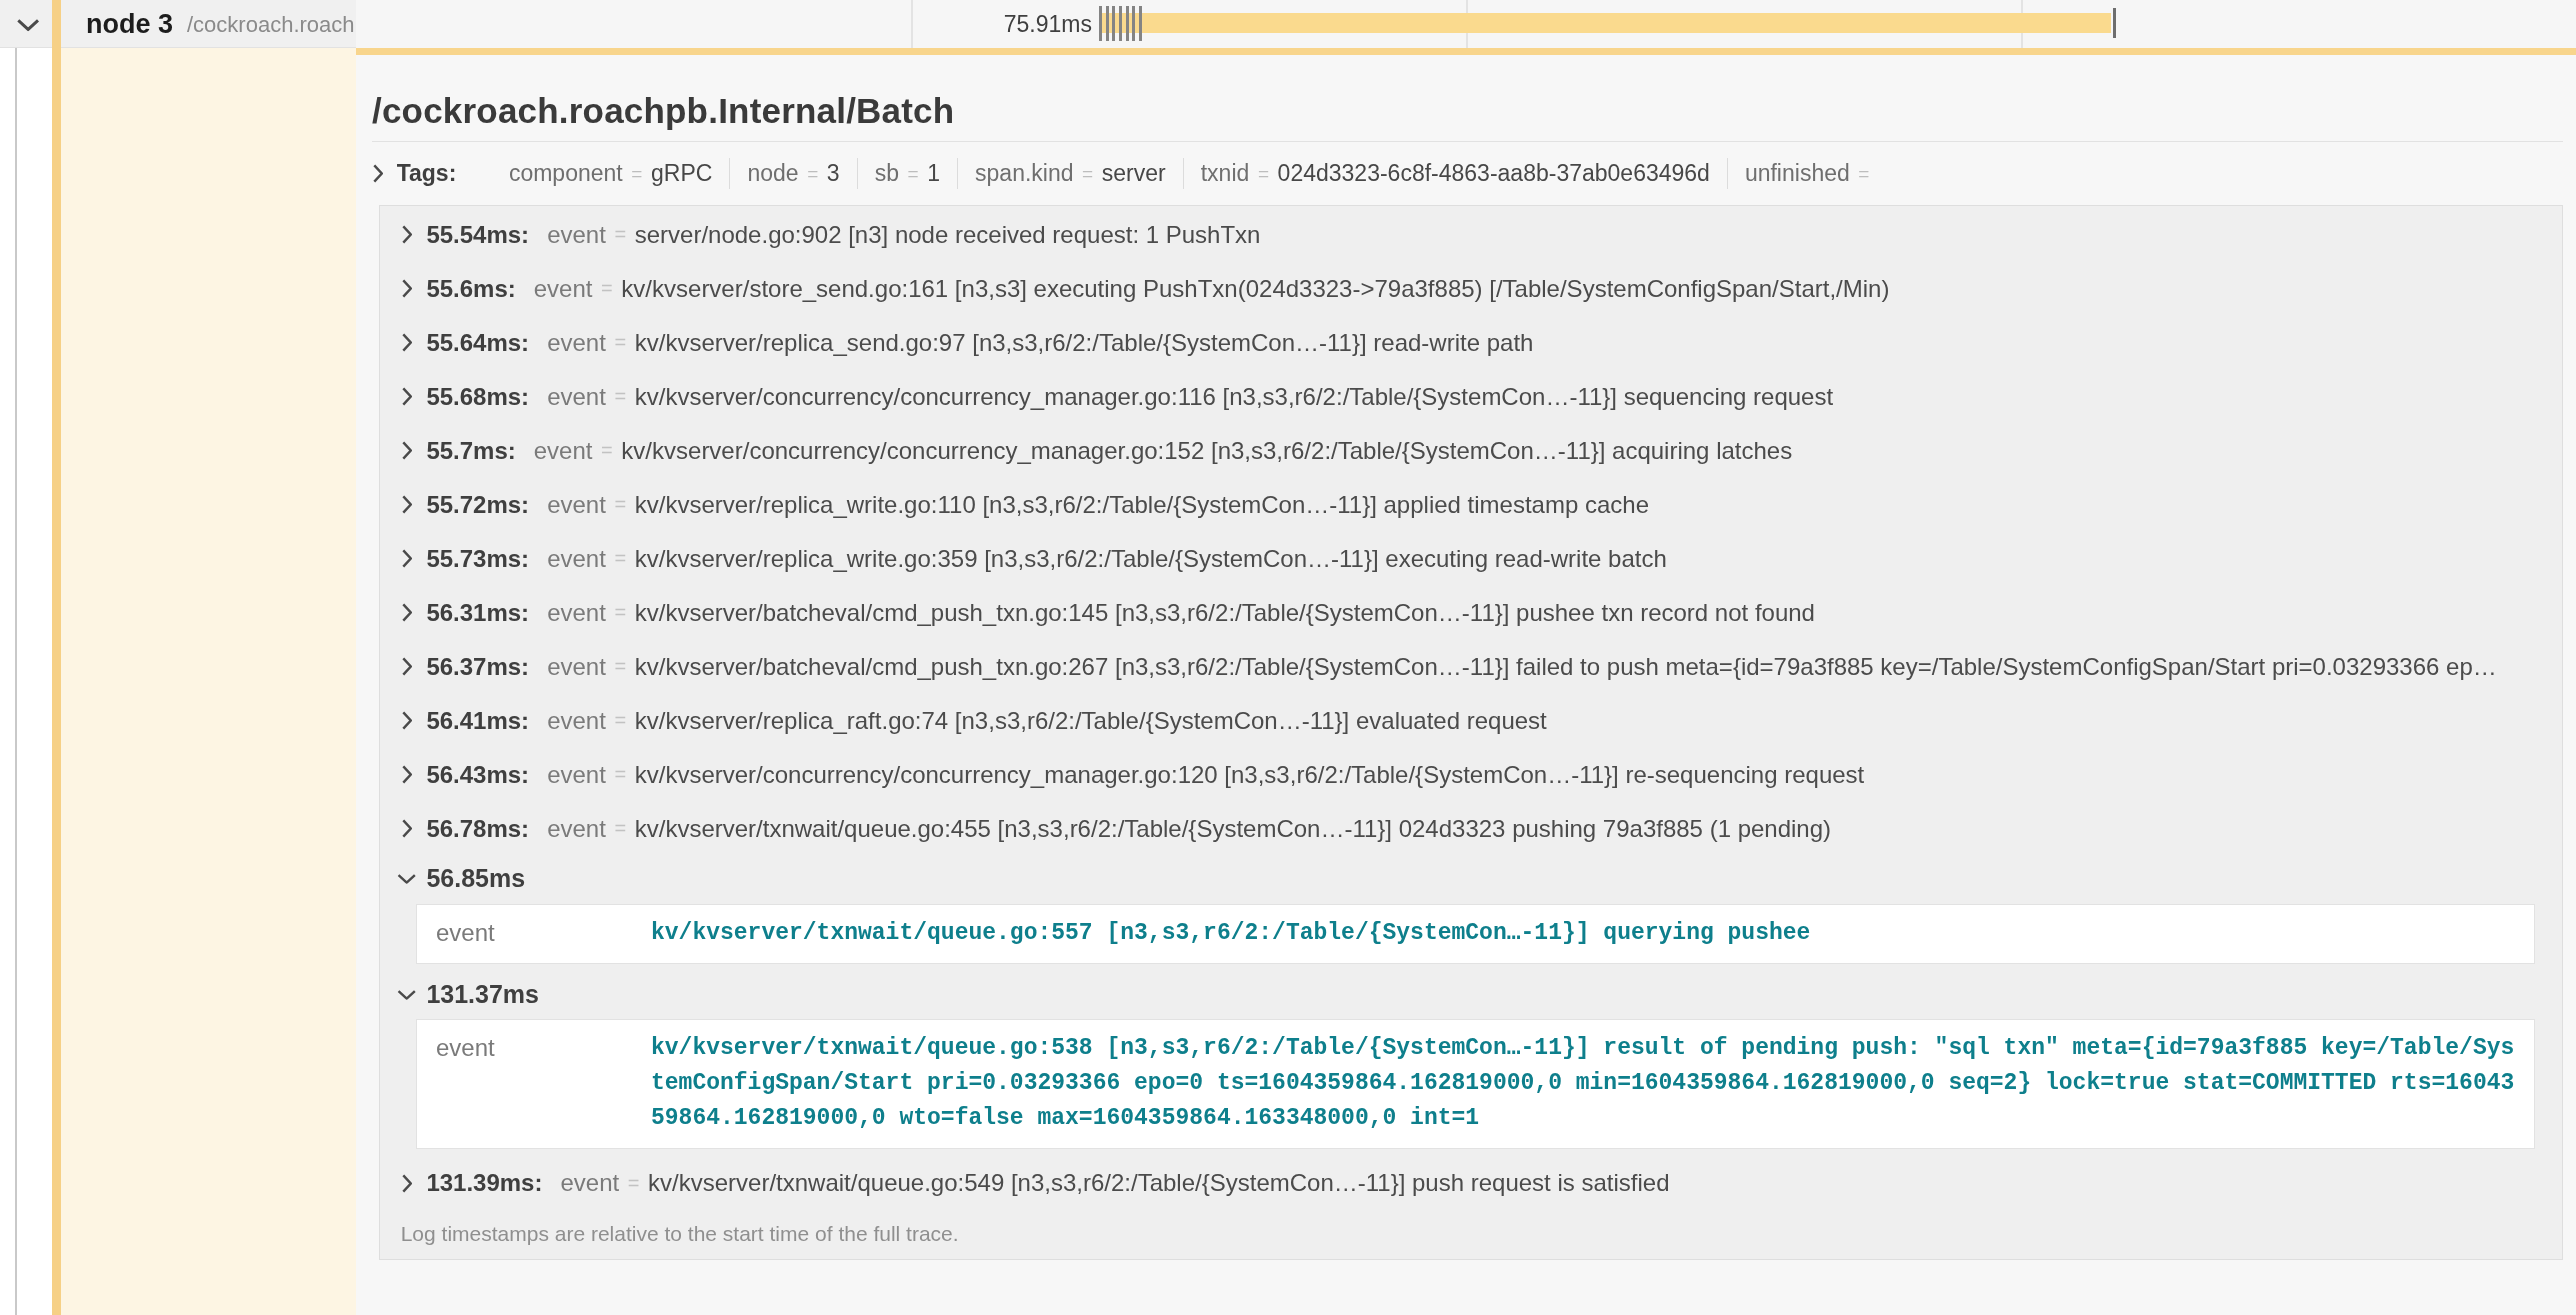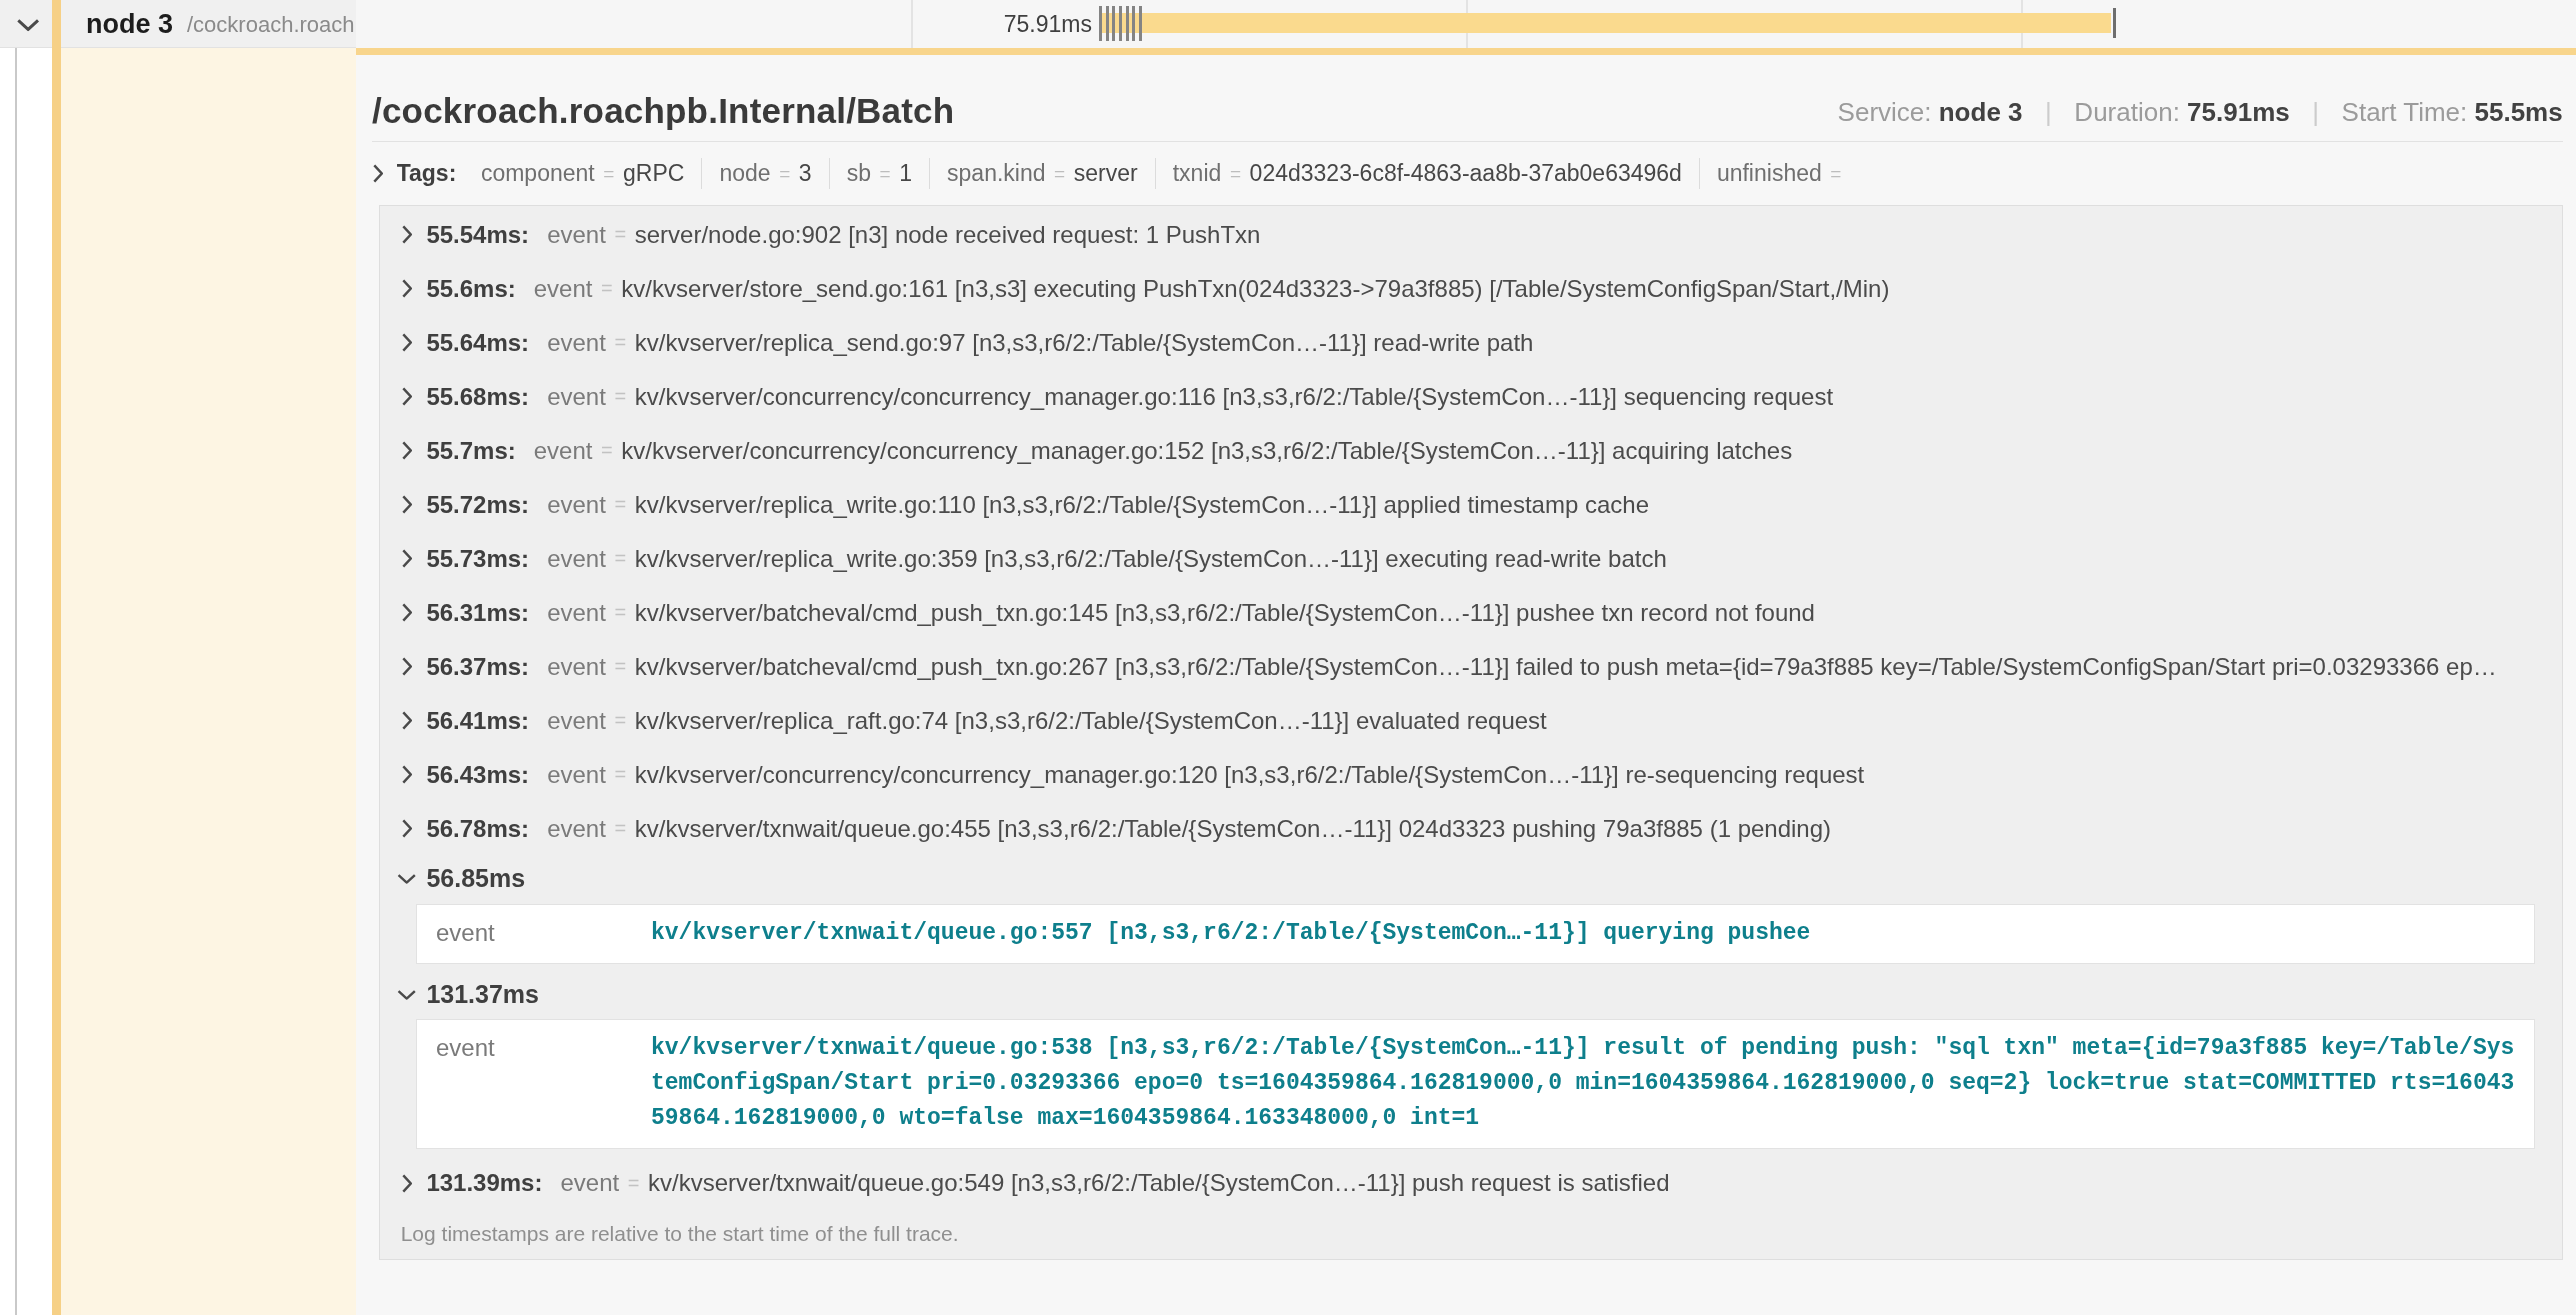--- a/index.html
+++ b/index.html
@@ -40,21 +40,21 @@
   .detail-strip { height: 6.7px; background: #F8D58C; }
   .detail-content { padding: 0 13.3px 0 16px; }
 
   .title-row { display: flex; justify-content: space-between; align-items: flex-end; margin-top: 29px; }
   .span-title { font-size: 35px; font-weight: bold; color: #3a3a3a; letter-spacing: 0.2px; margin-top: 7px; }
   .meta { font-size: 26px; color: #9b9b9b; padding-bottom: 2.9px; white-space: nowrap; }
   .meta b { color: #424242; }
   .meta .sep { color: #cccccc; margin: 0 15.3px; font-weight: normal; }
   .title-divider { border-bottom: 1.9px solid #e2e2e2; margin-top: 10.5px; }
 
-  .tags-row { display: flex; align-items: center; margin-top: 11.4px; height: 40px; font-size: 23px; }
+  .tags-row { display: flex; align-items: center; margin-top: 11.4px; height: 40px; font-size: 23px; gap: 28px; }
   .tags-toggle { display: flex; align-items: center; cursor: default; }
   .tags-label { font-weight: bold; color: #3f3f3f; margin-left: 13.3px; }
   .tag-list { display: flex; align-items: center; margin-left: 7.6px; }
   .tag-item { display: flex; align-items: center; padding: 1.9px 17px; border-right: 1.9px solid #dcdcdc; white-space: nowrap; }
   .tag-item:last-child { border-right: none; }
   .tag-key { color: #6f6f6f; }
   .tag-eq { color: #bdbdbd; font-size: 19px; margin: 0 8.6px; }
   .tag-val { color: #474747; }
 
   
@@ -117,30 +117,20 @@
     <div class="end-tick"></div>
   </div>
 </div>
 
 <div class="detail">
   <div class="detail-strip"></div>
   <div class="detail-content">
 
     <div class="title-row">
       <h2 class="span-title">/cockroach.roachpb.Internal/Batch</h2>
-      <div class="meta">
-        <span>Service:</span>
-        <b>node 3</b>
-        <span class="sep">|</span>
-        <span>Duration:</span>
-        <b>75.91ms</b>
-        <span class="sep">|</span>
-        <span>Start Time:</span>
-        <b>55.5ms</b>
-      </div>
     </div>
     <div class="title-divider"></div>
 
     <div class="tags-row">
       <div class="tags-toggle">
         <span class="chev">
           <svg width="11.4" height="19" viewBox="0 0 8 14">
               <path d="M1.5 1 L7 7 L1.5 13" fill="none" stroke="#4a4a4a" stroke-width="1.8"></path>
             </svg>
         </span>

